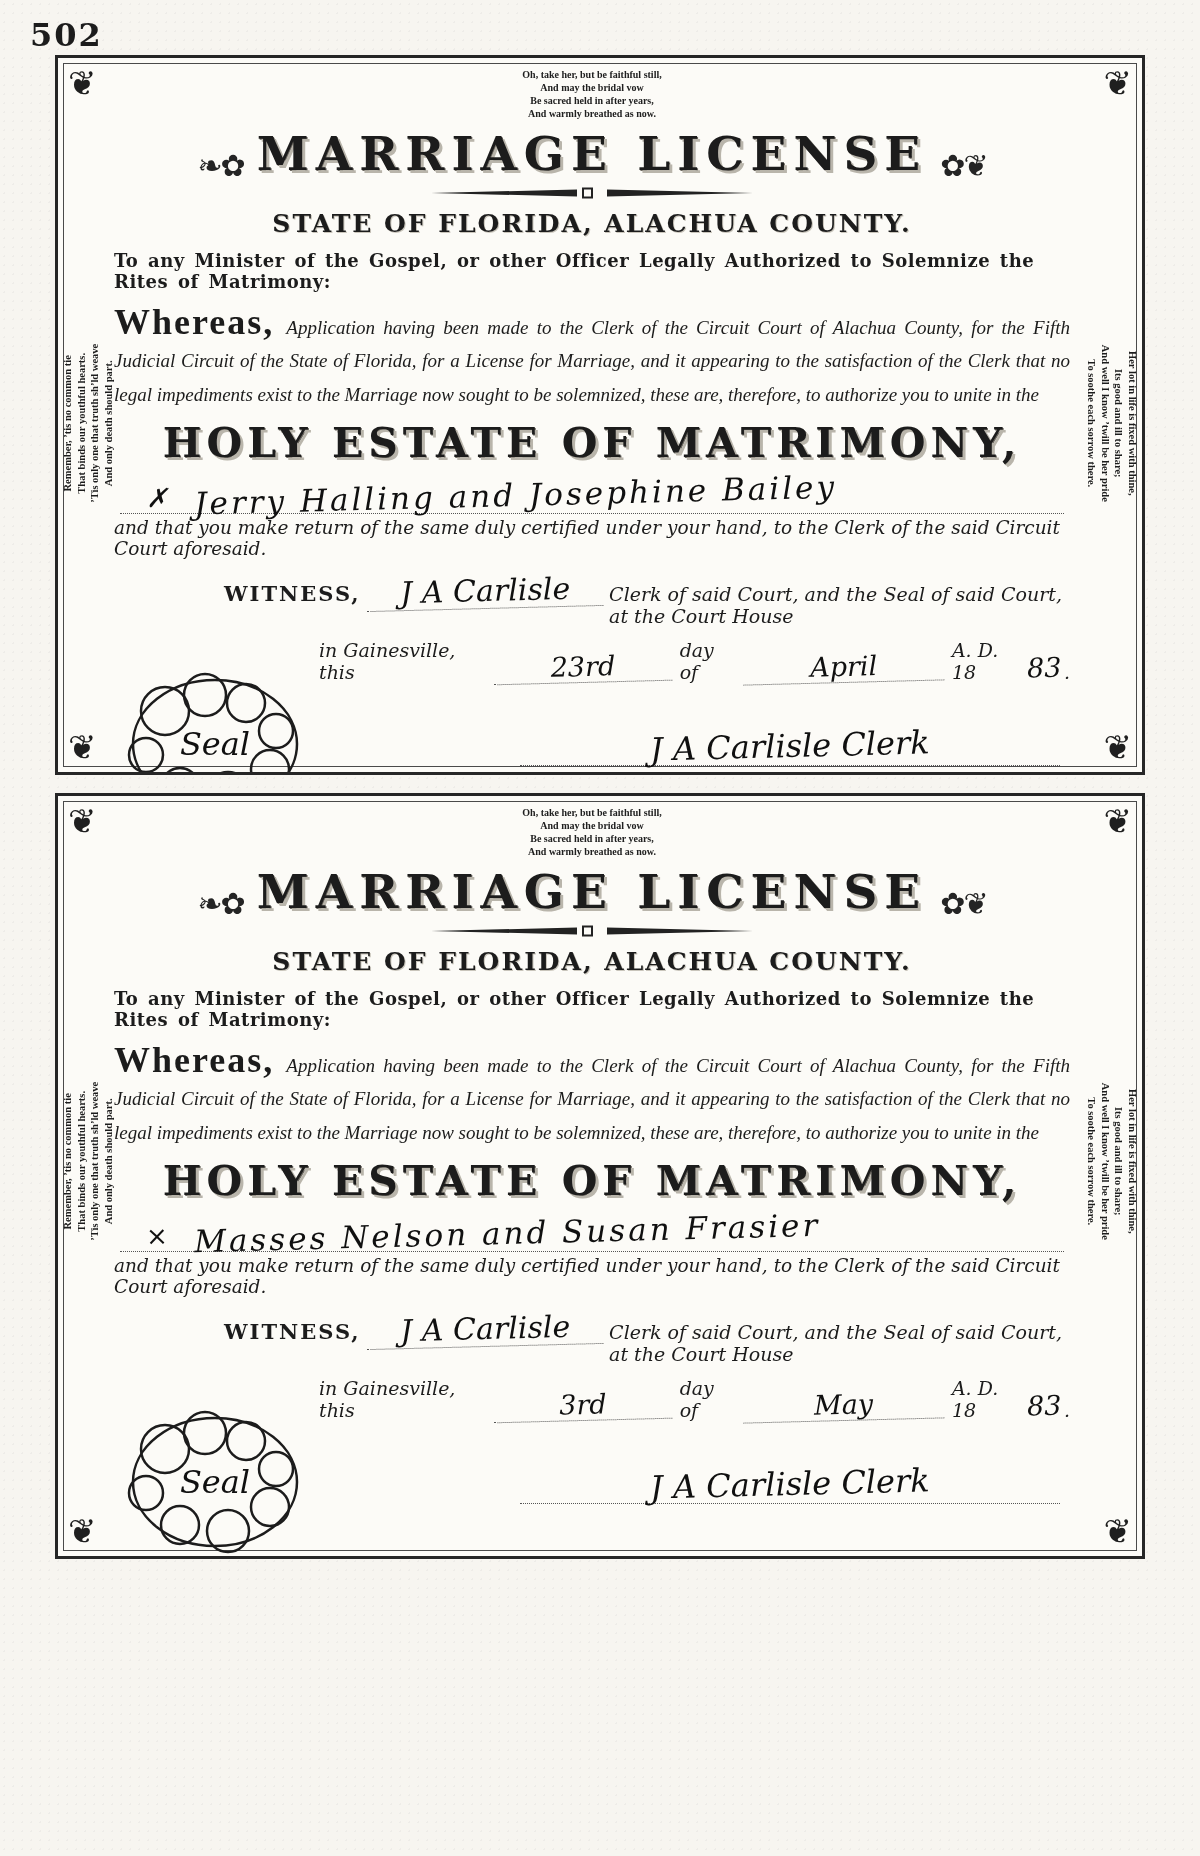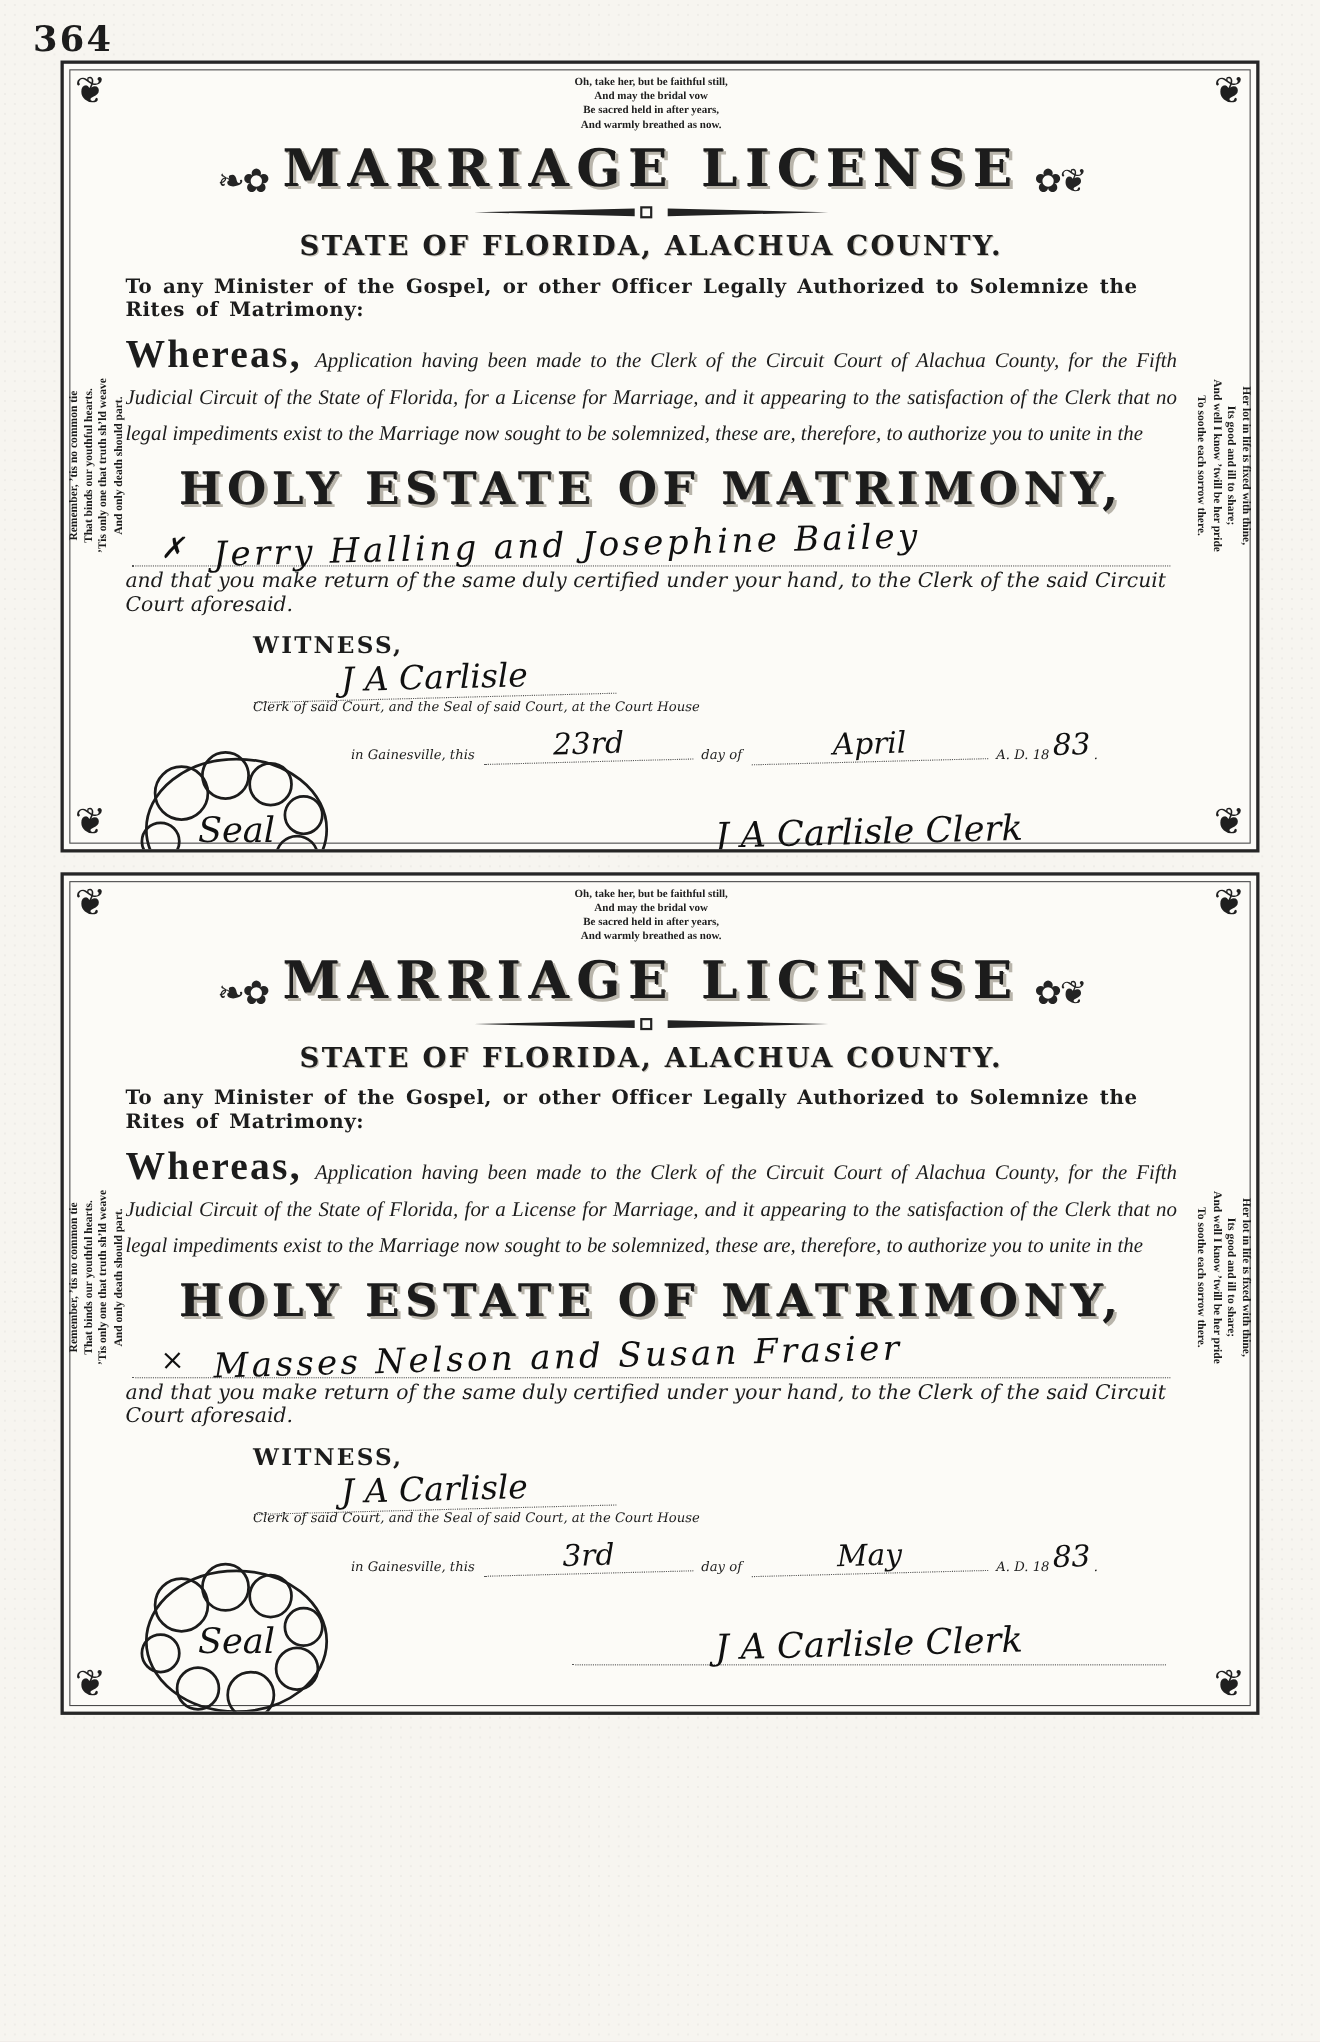--- a/index.html
+++ b/index.html
@@ -48,22 +48,22 @@
   .holy { text-align:center; font-size:41px; font-weight:bold; letter-spacing:5px; margin-top:8px; text-shadow:3px 3px 0 #b9b5ab, 1px 1px 0 #6e6a62; white-space:nowrap; }
 
   .hand { font-style:italic; color:#101010; display:inline-block; transform:rotate(-1.5deg); }
 
   .names-line { margin:0 6px; border-bottom:1.5px dotted #555; padding:2px 14px 0 26px; min-height:44px; display:flex; align-items:flex-end; gap:26px; }
   .names-line .mark { font-size:26px; }
   .names-line .names { font-size:31px; letter-spacing:3px; white-space:nowrap; }
 
   .return-line { font-style:italic; font-size:18.5px; margin-top:3px; }
 
-  .printed-it { font-style:italic; font-size:12px; }
-  .witness-row { margin-top:14px; padding-left:110px; display:flex; align-items:baseline;flex-direction:column; }
+  .printed-it { font-style:italic; font-size:19px; }
+  .witness-row { margin-top:14px; padding-left:110px; display:flex; align-items:baseline; }
   .witness-label { font-weight:bold; font-size:21px; letter-spacing:2px; }
   .witness-sig { font-size:30px; width:330px; text-align:center; border-bottom:1.5px dotted #555; margin:0 6px; white-space:nowrap; }
 
   .gainesville-row { margin-top:12px; padding-left:205px; display:flex; align-items:flex-end; }
   .fill-day   { font-size:27px; width:190px; text-align:center; border-bottom:1.5px dotted #555; margin:0 8px; }
   .fill-month { font-size:27px; width:215px; text-align:center; border-bottom:1.5px dotted #555; margin:0 8px; }
   .fill-year  { font-size:27px; padding:0 3px; }
 
   .seal-sig-row { position:relative; height:148px; }
   .seal { position:absolute; left:6px; top:-14px; }
@@ -76,21 +76,21 @@
   }
   .margin-text.left  { left:-136px; top:332px; transform:rotate(-90deg); }
   .margin-text.right { right:-136px; top:332px; transform:rotate(90deg); }
 
   svg .ink { stroke:#1c1c1c; fill:none; stroke-width:2.5; }
 </style>
 </head>
 <body>
 
 <div class="page">
-  <div class="page-number">364</div>
+  <div class="page-number">502</div>
 
   <section class="cert cert1">
     <span class="corner tl">❦</span>
     <span class="corner tr">❦</span>
     <span class="corner bl">❦</span>
     <span class="corner br">❦</span>
     <div class="cert-inner">
 
       <div class="verse-top">
         <div>Oh, take her, but be faithful still,</div>

